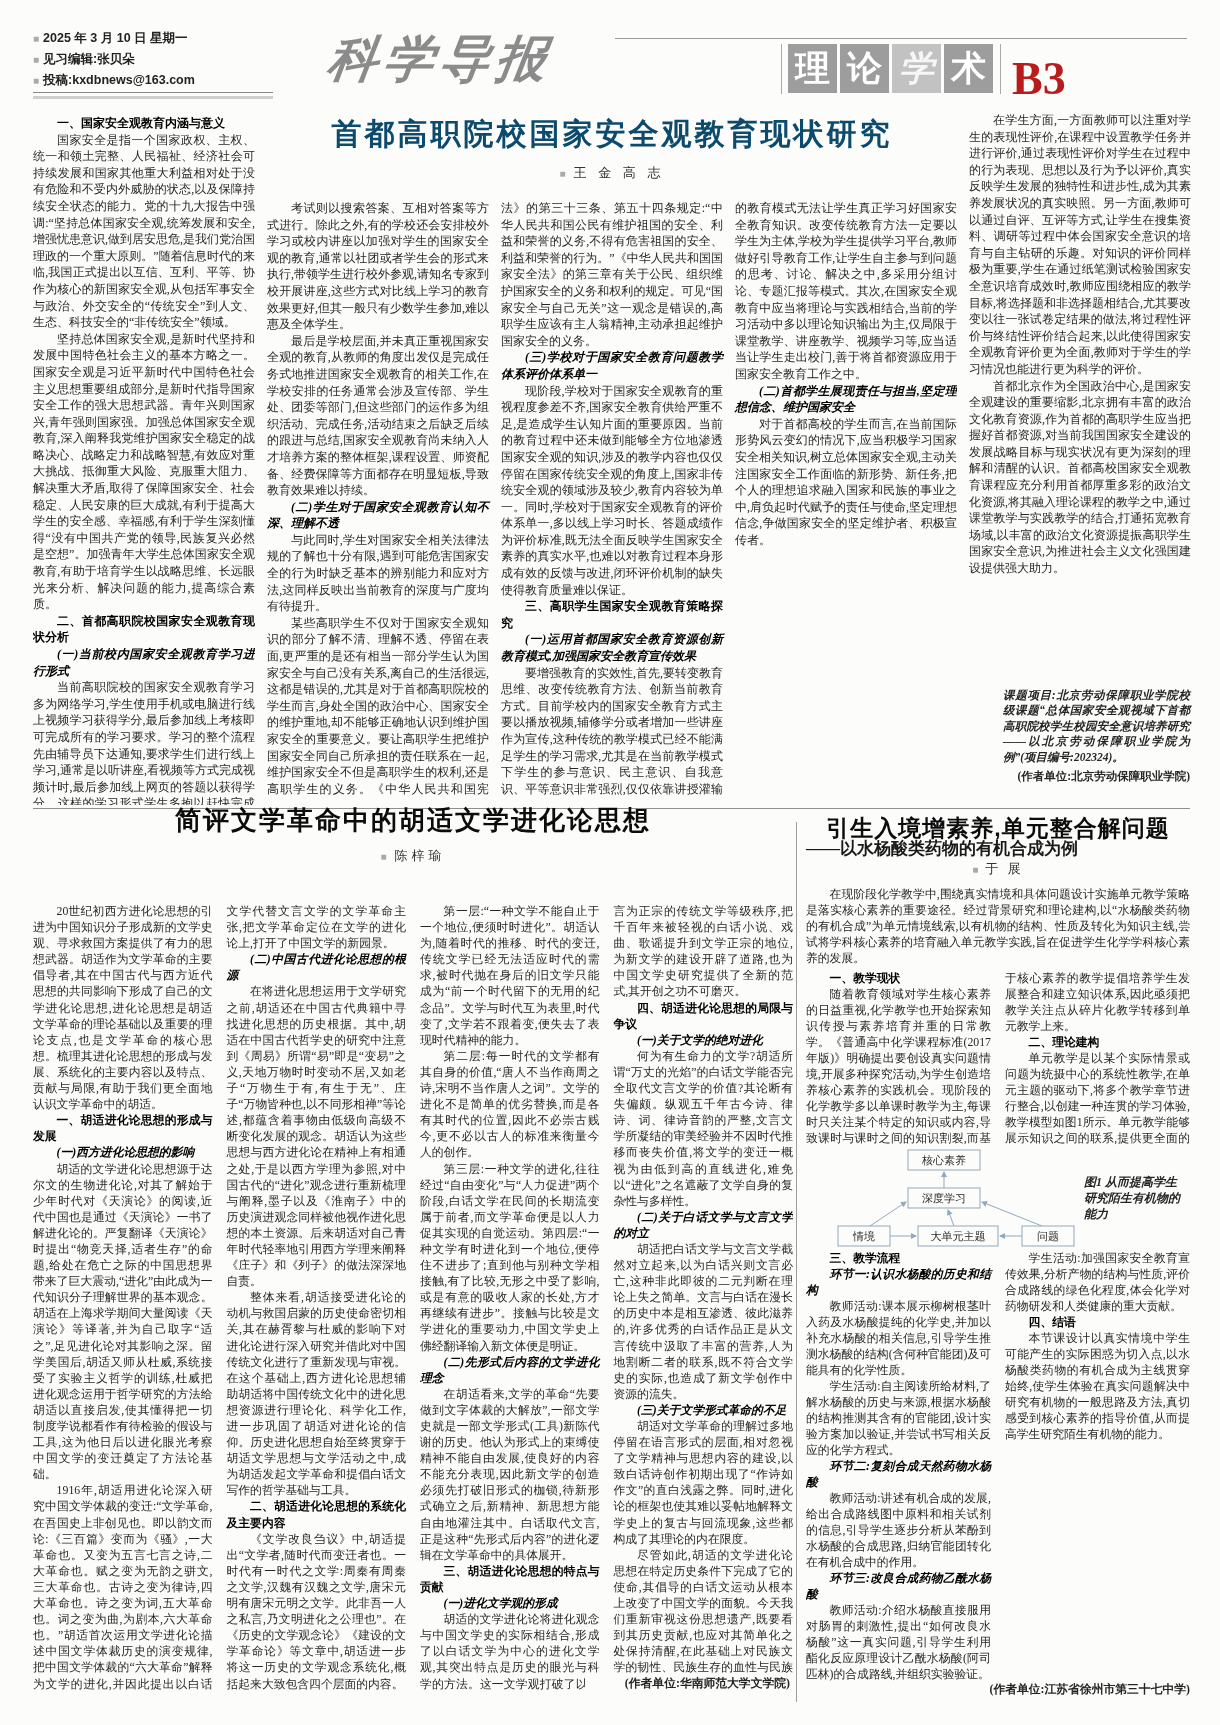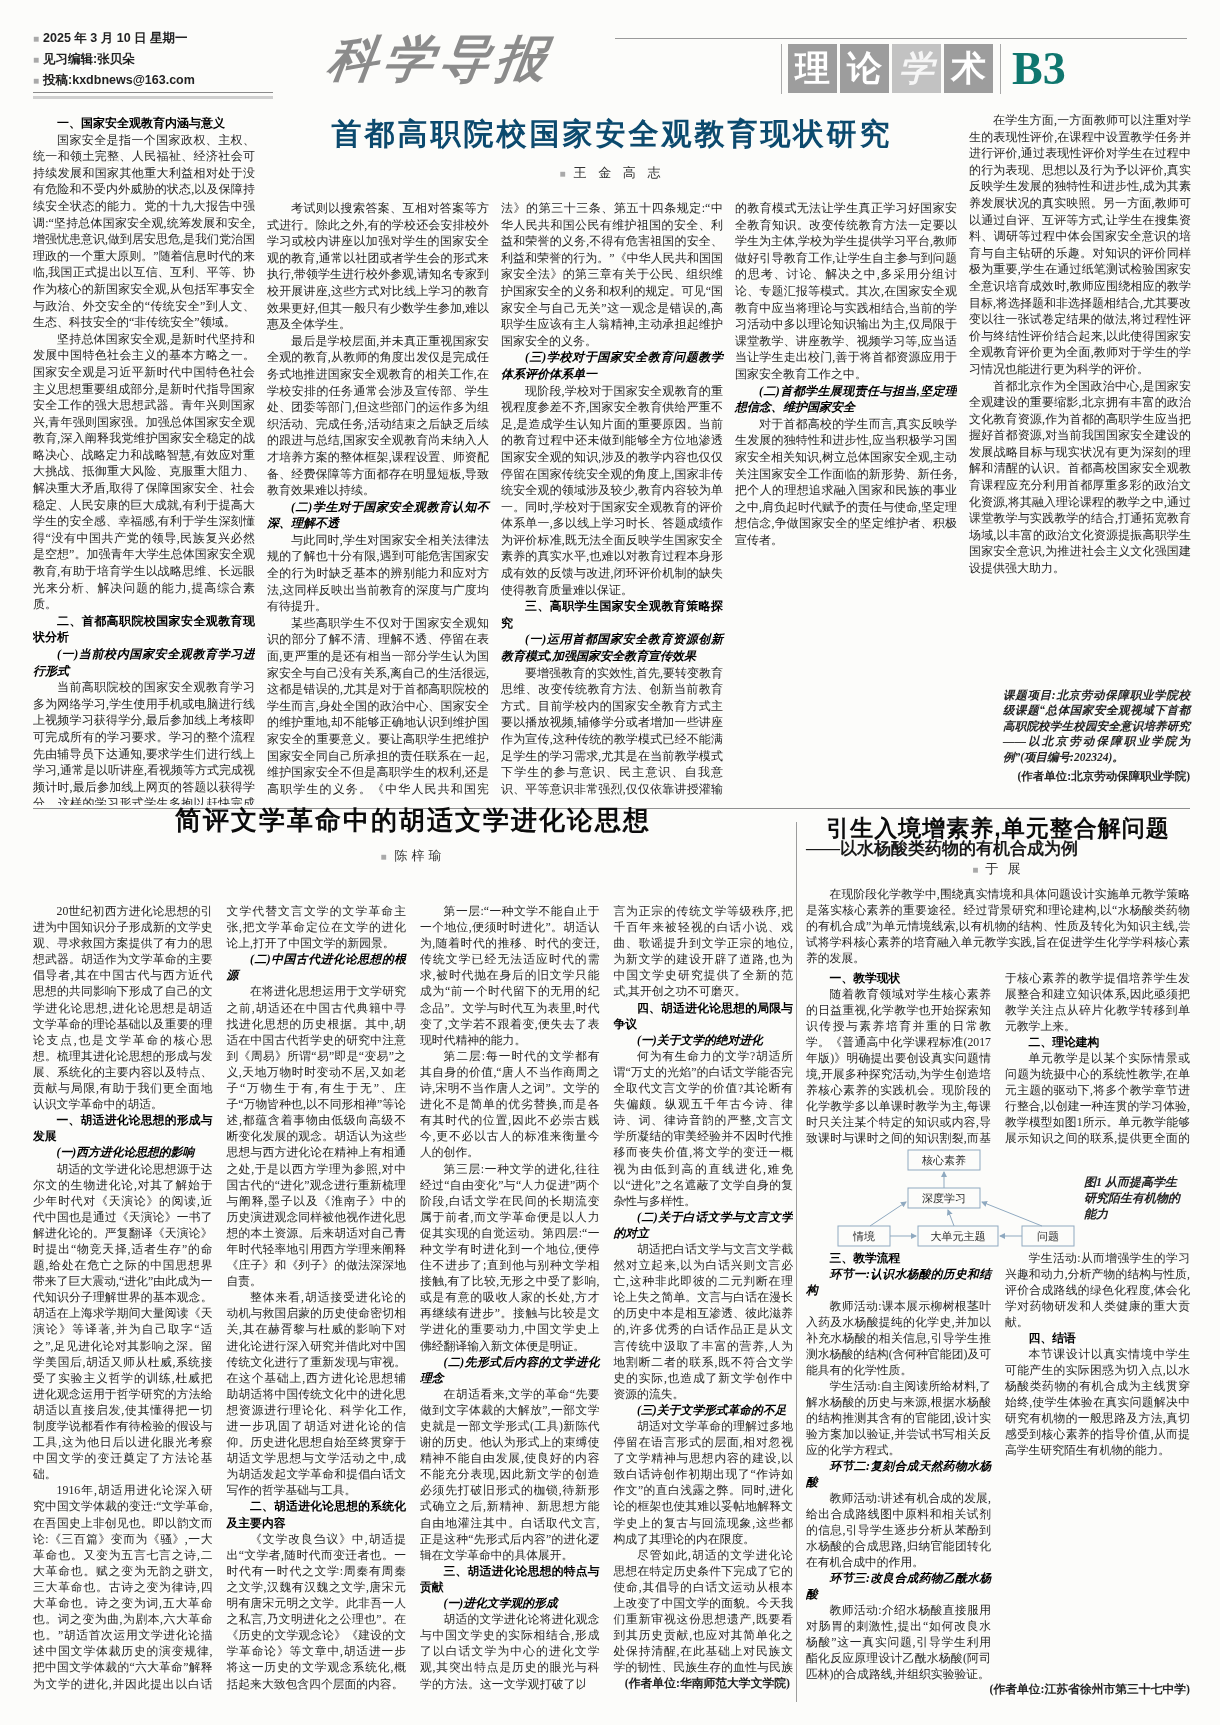--- a/index.html
+++ b/index.html
@@ -15,21 +15,21 @@
   .hdr-underline2{left:33px;top:96px;width:240px;height:3px;background:#cfcfcf;}
   .masthead{left:285px;top:26px;width:310px;text-align:center;font-family:"DejaVu Serif",serif;
             font-style:italic;font-weight:bold;font-size:50px;color:#8b8b8b;letter-spacing:6px;
             transform:skewX(-8deg);}
   .hdr-rule-top{left:615px;top:38px;width:572px;height:1px;background:#9a9a9a;}
   .vr{width:1px;background:#aaa;}
   .secboxes{left:788px;top:44px;display:flex;gap:3px;}
   .sec-char{width:49px;height:49px;background:#9d9d9d;color:#fff;display:flex;align-items:center;
             justify-content:center;font-family:"Liberation Sans",sans-serif;font-weight:bold;font-size:35px;}
   .sec-char.alt{background:#c2c2c2;color:#f6f6f6;font-family:"DejaVu Serif",serif;font-style:italic;}
-  .b3{left:1012px;top:42px;font-family:"Liberation Serif",serif;font-weight:bold;font-size:46px;color:#0f766e;}
+  .b3{left:1012px;top:52px;font-family:"Liberation Serif",serif;font-weight:bold;font-size:46px;color:#b91c1c;}
   
   .para{margin:0;text-indent:2em;text-align:justify;}
   .s-h{font-family:"Liberation Sans",sans-serif;font-weight:bold;color:#000;}
   .s-i{font-style:italic;font-weight:bold;color:#000;}
   .s-attr{text-indent:0;text-align:right;font-weight:bold;}
   .s-note{font-weight:bold;font-style:italic;}
   
   .main-headline{left:267px;top:114px;width:690px;text-align:center;}
   .main-title{font-family:"Liberation Sans",sans-serif;font-weight:bold;font-size:30px;
               letter-spacing:3px;color:#0c4a6e;}
@@ -106,21 +106,21 @@
       <p class="para s-p">最后是学校层面,并未真正重视国家安全观的教育,从教师的角度出发仅是完成任务式地推进国家安全观教育的相关工作,在学校安排的任务通常会涉及宣传部、学生处、团委等部门,但这些部门的运作多为组织活动、完成任务,活动结束之后缺乏后续的跟进与总结,国家安全观教育尚未纳入人才培养方案的整体框架,课程设置、师资配备、经费保障等方面都存在明显短板,导致教育效果难以持续。</p>
       <p class="para s-i">(二)学生对于国家安全观教育认知不深、理解不透</p>
       <p class="para s-p">与此同时,学生对国家安全相关法律法规的了解也十分有限,遇到可能危害国家安全的行为时缺乏基本的辨别能力和应对方法,这同样反映出当前教育的深度与广度均有待提升。</p>
       <p class="para s-p">某些高职学生不仅对于国家安全观知识的部分了解不清、理解不透、停留在表面,更严重的是还有相当一部分学生认为国家安全与自己没有关系,离自己的生活很远,这都是错误的,尤其是对于首都高职院校的学生而言,身处全国的政治中心、国家安全的维护重地,却不能够正确地认识到维护国家安全的重要意义。要让高职学生把维护国家安全同自己所承担的责任联系在一起,维护国家安全不但是高职学生的权利,还是高职学生的义务。《中华人民共和国宪法》的第三十三条、第五十四条规定:“中华人民共和国公民有维护祖国的安全、利益和荣誉的义务,不得有危害祖国的安全、利益和荣誉的行为。”《中华人民共和国国家安全法》的第三章有关于公民、组织维护国家安全的义务和权利的规定。可见“国家安全与自己无关”这一观念是错误的,高职学生应该有主人翁精神,主动承担起维护国家安全的义务。</p>
       <p class="para s-i">(三)学校对于国家安全教育问题教学体系评价体系单一</p>
       <p class="para s-p">现阶段,学校对于国家安全观教育的重视程度参差不齐,国家安全教育供给严重不足,是造成学生认知片面的重要原因。当前的教育过程中还未做到能够全方位地渗透国家安全观的知识,涉及的教学内容也仅仅停留在国家传统安全观的角度上,国家非传统安全观的领域涉及较少,教育内容较为单一。同时,学校对于国家安全观教育的评价体系单一,多以线上学习时长、答题成绩作为评价标准,既无法全面反映学生国家安全素养的真实水平,也难以对教育过程本身形成有效的反馈与改进,闭环评价机制的缺失使得教育质量难以保证。</p>
       <p class="para s-h">三、高职学生国家安全观教育策略探究</p>
       <p class="para s-i">(一)运用首都国家安全教育资源创新教育模式,加强国家安全教育宣传效果</p>
       <p class="para s-p">要增强教育的实效性,首先,要转变教育思维、改变传统教育方法、创新当前教育方式。目前学校内的国家安全教育方式主要以播放视频,辅修学分或者增加一些讲座作为宣传,这种传统的教学模式已经不能满足学生的学习需求,尤其是在当前教学模式下学生的参与意识、民主意识、自我意识、平等意识非常强烈,仅仅依靠讲授灌输的教育模式无法让学生真正学习好国家安全教育知识。改变传统教育方法一定要以学生为主体,学校为学生提供学习平台,教师做好引导教育工作,让学生自主参与到问题的思考、讨论、解决之中,多采用分组讨论、专题汇报等模式。其次,在国家安全观教育中应当将理论与实践相结合,当前的学习活动中多以理论知识输出为主,仅局限于课堂教学、讲座教学、视频学习等,应当适当让学生走出校门,善于将首都资源应用于国家安全教育工作之中。</p>
       <p class="para s-i">(二)首都学生展现责任与担当,坚定理想信念、维护国家安全</p>
-      <p class="para s-p">对于首都高校的学生而言,真实反映学生发展的独特性和进步性,应当积极学习国家安全相关知识,树立总体国家安全观,主动关注国家安全工作面临的新形势、新任务,把个人的理想追求融入国家和民族的事业之中,肩负起时代赋予的责任与使命,坚定理想信念,争做国家安全的坚定维护者、积极宣传者。</p>
+      <p class="para s-p">对于首都高校的学生而言,在当前国际形势风云变幻的情况下,应当积极学习国家安全相关知识,树立总体国家安全观,主动关注国家安全工作面临的新形势、新任务,把个人的理想追求融入国家和民族的事业之中,肩负起时代赋予的责任与使命,坚定理想信念,争做国家安全的坚定维护者、积极宣传者。</p>
     </div>
   <div class="abs colC main-body">
       <p class="para s-p">在学生方面,一方面教师可以注重对学生的表现性评价,在课程中设置教学任务并进行评价,通过表现性评价对学生在过程中的行为表现、思想以及行为予以评价,真实反映学生发展的独特性和进步性,成为其素养发展状况的真实映照。另一方面,教师可以通过自评、互评等方式,让学生在搜集资料、调研等过程中体会国家安全意识的培育与自主钻研的乐趣。对知识的评价同样极为重要,学生在通过纸笔测试检验国家安全意识培育成效时,教师应围绕相应的教学目标,将选择题和非选择题相结合,尤其要改变以往一张试卷定结果的做法,将过程性评价与终结性评价结合起来,以此使得国家安全观教育评价更为全面,教师对于学生的学习情况也能进行更为科学的评价。</p>
       <p class="para s-p">首都北京作为全国政治中心,是国家安全观建设的重要缩影,北京拥有丰富的政治文化教育资源,作为首都的高职学生应当把握好首都资源,对当前我国国家安全建设的发展战略目标与现实状况有更为深刻的理解和清醒的认识。首都高校国家安全观教育课程应充分利用首都厚重多彩的政治文化资源,将其融入理论课程的教学之中,通过课堂教学与实践教学的结合,打通拓宽教育场域,以丰富的政治文化资源提振高职学生国家安全意识,为推进社会主义文化强国建设提供强大助力。</p>
     </div>
   <div class="abs note-box">
       <p class="para s-note">课题项目:北京劳动保障职业学院校级课题“总体国家安全观视域下首都高职院校学生校园安全意识培养研究——以北京劳动保障职业学院为例”(项目编号:202324)。</p>
       <p class="para s-attr">(作者单位:北京劳动保障职业学院)</p>
     </div>
 
@@ -200,20 +200,20 @@
     </div>
     <div class="chem-b2">
         <p class="para s-h">三、教学流程</p>
         <p class="para s-i">环节一:认识水杨酸的历史和结构</p>
         <p class="para s-p">教师活动:课本展示柳树根茎叶入药及水杨酸提纯的化学史,并加以补充水杨酸的相关信息,引导学生推测水杨酸的结构(含何种官能团)及可能具有的化学性质。</p>
         <p class="para s-p">学生活动:自主阅读所给材料,了解水杨酸的历史与来源,根据水杨酸的结构推测其含有的官能团,设计实验方案加以验证,并尝试书写相关反应的化学方程式。</p>
         <p class="para s-i">环节二:复刻合成天然药物水杨酸</p>
         <p class="para s-p">教师活动:讲述有机合成的发展,给出合成路线图中原料和相关试剂的信息,引导学生逐步分析从苯酚到水杨酸的合成思路,归纳官能团转化在有机合成中的作用。</p>
         <p class="para s-i">环节三:改良合成药物乙酰水杨酸</p>
         <p class="para s-p">教师活动:介绍水杨酸直接服用对肠胃的刺激性,提出“如何改良水杨酸”这一真实问题,引导学生利用酯化反应原理设计乙酰水杨酸(阿司匹林)的合成路线,并组织实验验证。</p>
-        <p class="para s-p">学生活动:从而增强学生的学习兴趣和动力,分析产物的结构与性质,评价合成路线的绿色化程度,体会化学对药物研发和人类健康的重大贡献。</p>
+        <p class="para s-p">学生活动:加强国家安全教育宣传效果,分析产物的结构与性质,评价合成路线的绿色化程度,体会化学对药物研发和人类健康的重大贡献。</p>
         <p class="para s-h">四、结语</p>
         <p class="para s-p">本节课设计以真实情境中学生可能产生的实际困惑为切入点,以水杨酸类药物的有机合成为主线贯穿始终,使学生体验在真实问题解决中研究有机物的一般思路及方法,真切感受到核心素养的指导价值,从而提高学生研究陌生有机物的能力。</p>
       </div>
   </div>
   <div class="abs chem-attr">(作者单位:江苏省徐州市第三十七中学)</div>
 
 </div>
 
 </body></html>

